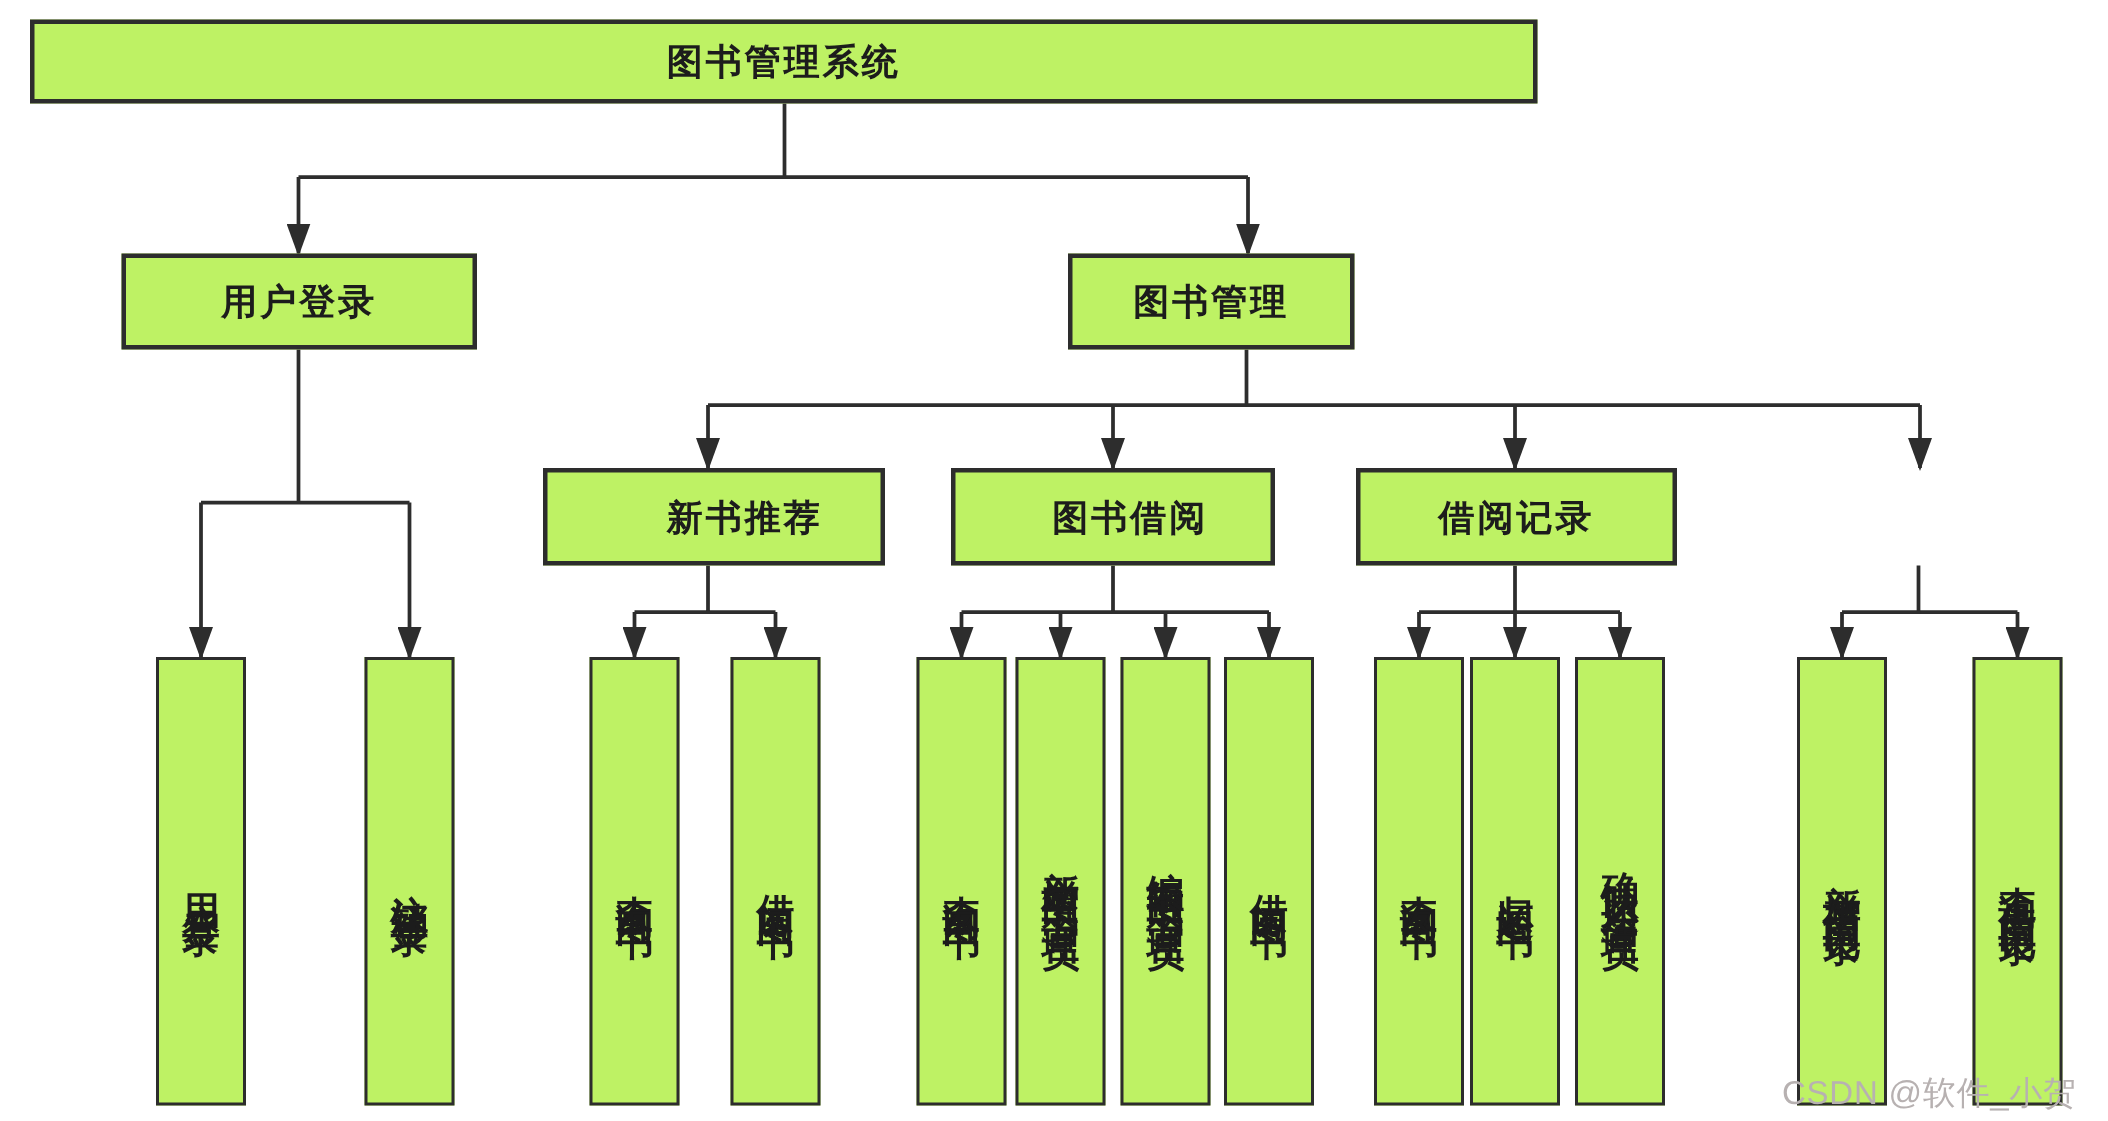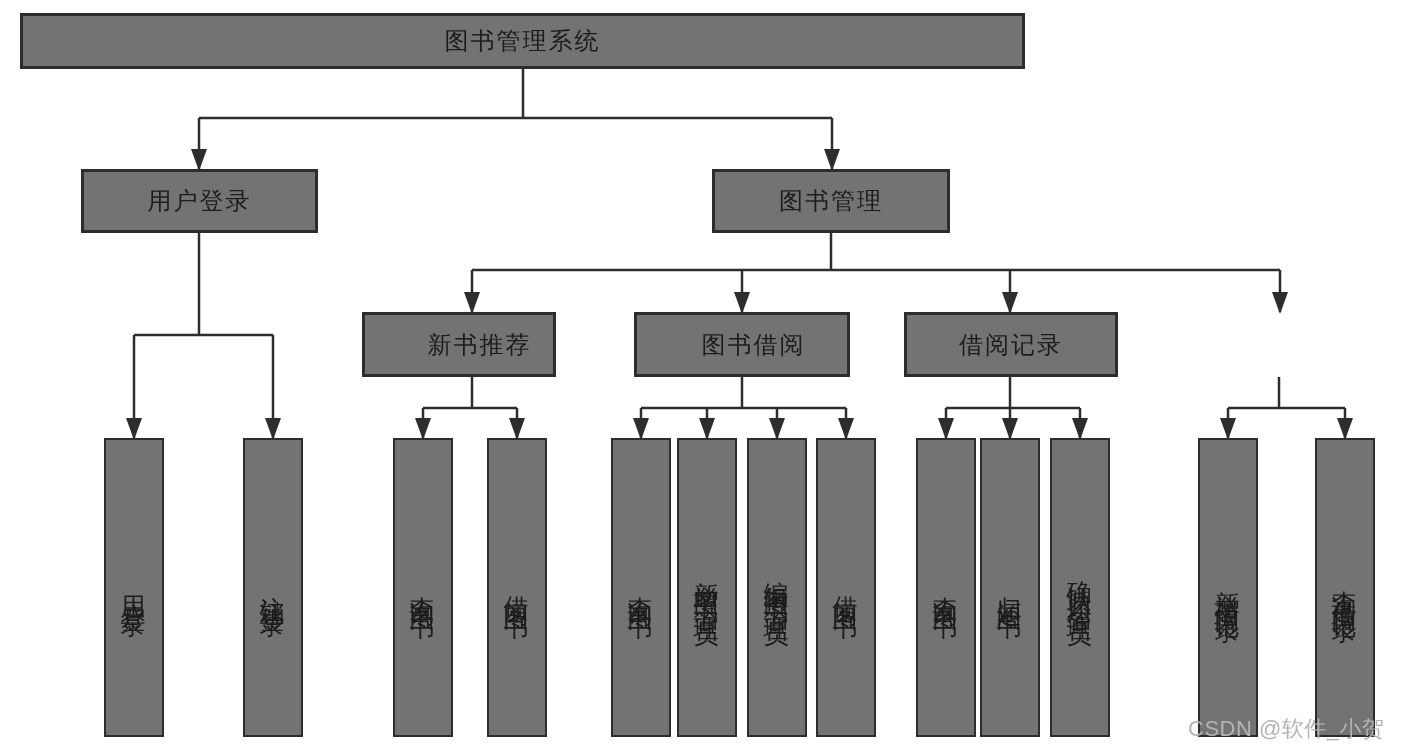--- a/index.html
+++ b/index.html
@@ -5,24 +5,25 @@
   html,body { margin:0; padding:0; background:#ffffff; }
   .stage {
     position:relative; width:1405px; height:747px; overflow:hidden;
     background:#ffffff;
     font-family:"Liberation Sans","DejaVu Sans",sans-serif;
   }
   svg.wires { position:absolute; left:0; top:0; width:1405px; height:747px; }
   svg.wires .wire { stroke:#2d2d2d; stroke-width:2.5; fill:none; }
   svg.wires marker path { fill:#2d2d2d; stroke:none; }
   .box {
-    position:absolute; box-sizing:border-box; background:#737373;
+    position:absolute; box-sizing:border-box; background:#bef264;
     border:3px solid #2d2d2d; color:#1c1c1c;
     display:flex; align-items:center; justify-content:center;
     white-space:nowrap;
+    font-weight:bold;
   }
   .hbox { font-size:24px; letter-spacing:2px; }
   .root { left:20px; top:13px; width:1005px; height:56px; }
   .lvl2 { height:64px; top:169px; }
   .lvl3 { height:65px; top:312px; }
   .vbox {
     border-width:2px; width:60px; height:299px; top:438px;
     writing-mode:vertical-rl; text-orientation:mixed;
     font-size:25px; letter-spacing:6px;
   }
@@ -73,23 +74,23 @@
     <line class="wire" x1="1080" y1="408" x2="1080" y2="438" marker-end="url(#arw)"></line>
 
     <path class="wire" d="M1279 377 V408 M1228 408 H1345"></path>
     <line class="wire" x1="1228" y1="408" x2="1228" y2="438" marker-end="url(#arw)"></line>
     <line class="wire" x1="1345" y1="408" x2="1345" y2="438" marker-end="url(#arw)"></line>
   </svg>
 
   <div class="box hbox root">图书管理系统</div>
 
   <div class="box hbox lvl2" style="left:81px;  width:237px;">用户登录</div>
-  <div class="box hbox lvl2" style="left:712px; width:238px;">图书管理</div>
+  <div class="box hbox lvl2" style="left:712px; width:191px;">图书管理</div>
 
-  <div class="box hbox lvl3" style="left:362px;  width:194px;padding-left:41px;">新书推荐</div>
+  <div class="box hbox lvl3" style="left:362px;  width:228px;padding-left:41px;">新书推荐</div>
   <div class="box hbox lvl3" style="left:634px;  width:216px;padding-left:23px;">图书借阅</div>
   <div class="box hbox lvl3" style="left:904px;  width:214px;">借阅记录</div>
 
   <div class="box vbox" style="left:104px;">用户登录</div>
   <div class="box vbox" style="left:243px;">注销登录</div>
   <div class="box vbox" style="left:393px;">查询图书</div>
   <div class="box vbox" style="left:487px;">借阅图书</div>
   <div class="box vbox" style="left:611px;">查询图书</div>
   <div class="box vbox" style="left:677px;">新增图书（管理员）</div>
   <div class="box vbox" style="left:747px;">编辑图书（管理员）</div>

